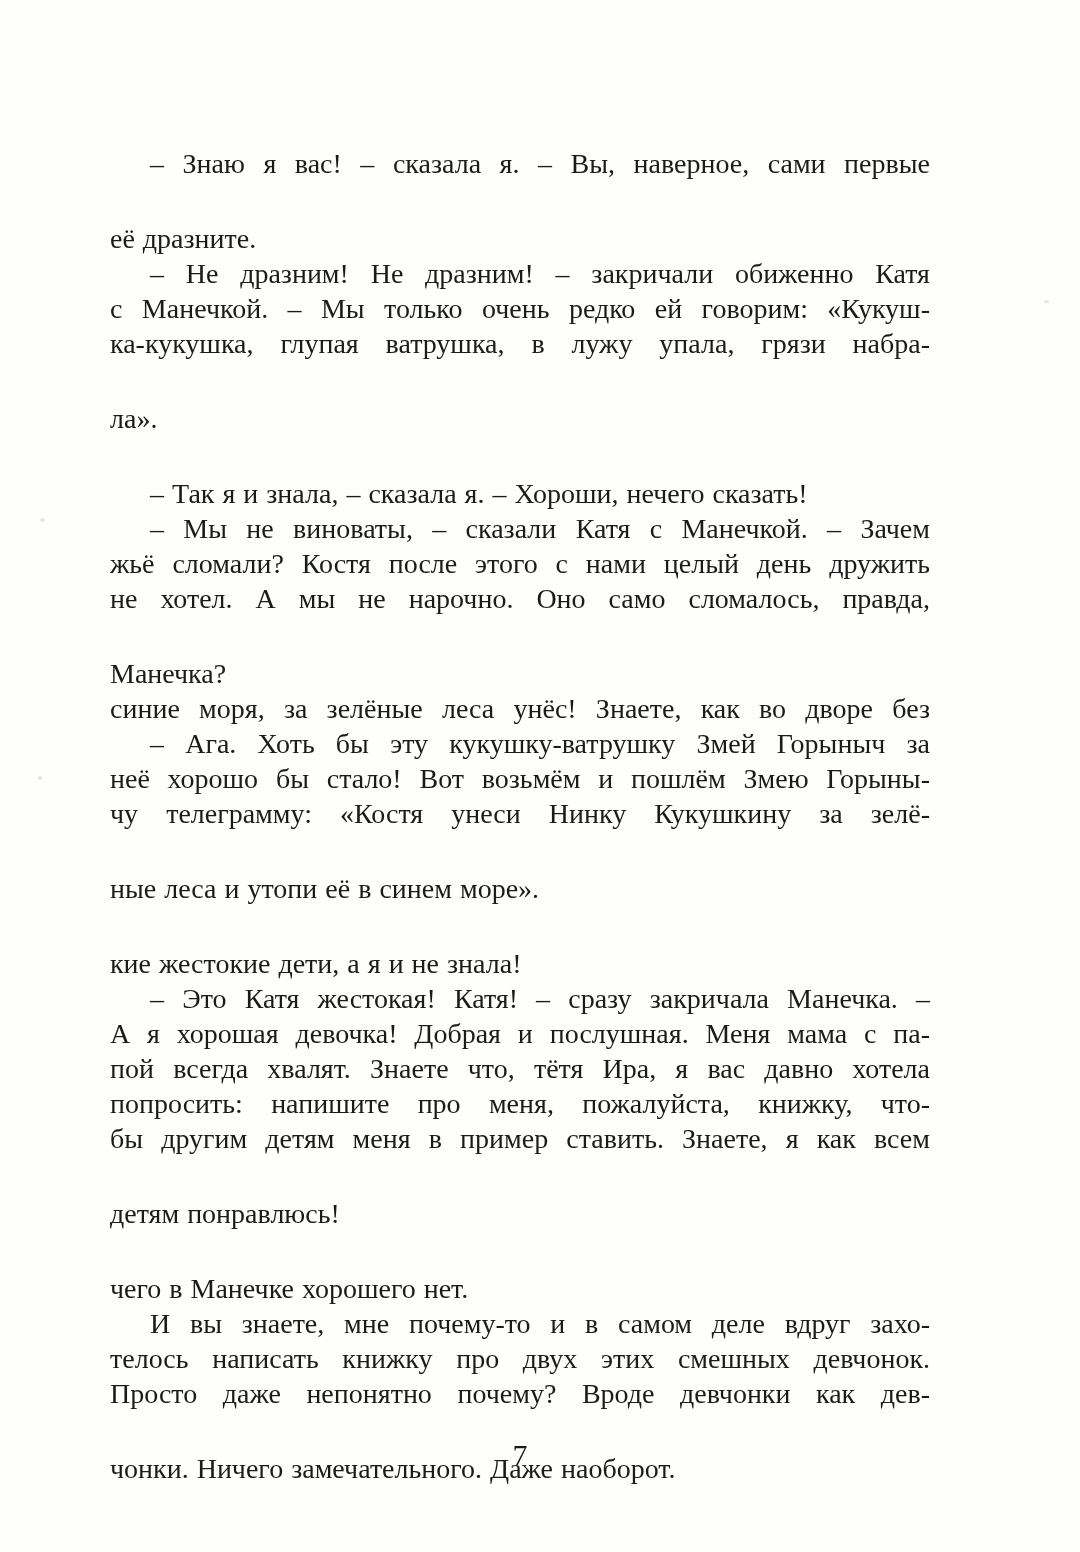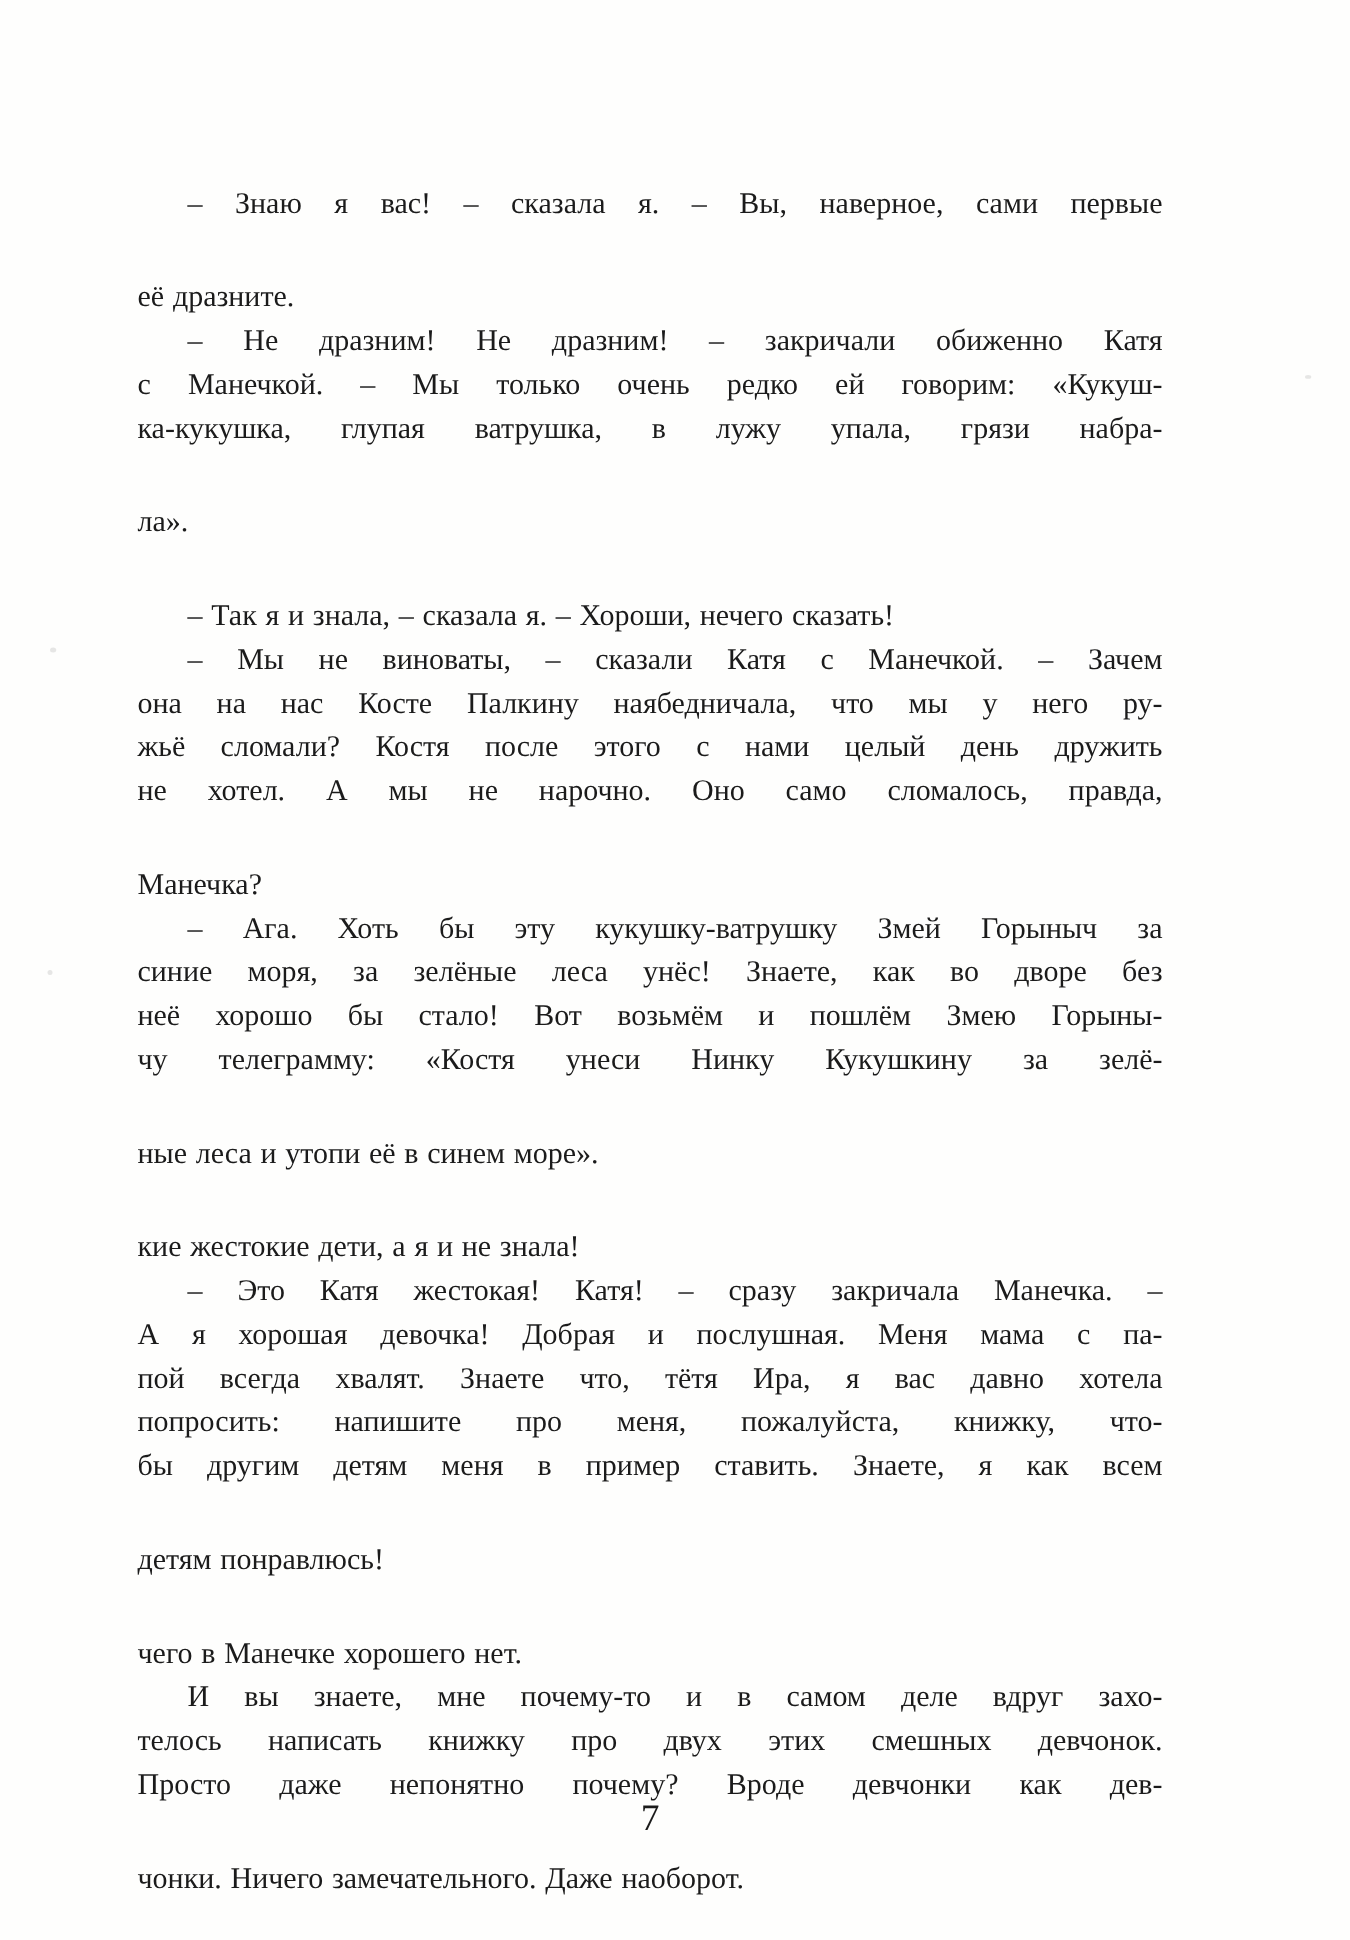--- a/index.html
+++ b/index.html
@@ -20,21 +20,21 @@
     position: absolute;
     left: 110px;
     top: 146px;
     width: 820px;
   }
   .paragraph {
     margin: 0;
     padding: 0;
   }
   .text-line {
-    font-size: 24px;
+    font-size: 28px;
     line-height: 35px;
     text-align: justify;
     text-align-last: justify;
     word-spacing: 1px;
   }
   .text-line.first {
     text-indent: 40px;
   }
   .text-line.last {
     text-align-last: left;
@@ -74,28 +74,27 @@
         <div class="text-line first">– Не дразним! Не дразним! – закричали обиженно Катя</div>
         <div class="text-line">с Манечкой. – Мы только очень редко ей говорим: «Кукуш-</div>
         <div class="text-line">ка-кукушка, глупая ватрушка, в лужу упала, грязи набра-</div>
         <div class="text-line last">ла».</div>
       </div>
       <div class="paragraph">
         <div class="text-line first last">– Так я и знала, – сказала я. – Хороши, нечего сказать!</div>
       </div>
       <div class="paragraph">
         <div class="text-line first">– Мы не виноваты, – сказали Катя с Манечкой. – Зачем</div>
-        <div class="text-line">она на нас Косте Палкину наябедничала, что мы у него ру-</div>
         <div class="text-line">жьё сломали? Костя после этого с нами целый день дружить</div>
         <div class="text-line">не хотел. А мы не нарочно. Оно само сломалось, правда,</div>
         <div class="text-line last">Манечка?</div>
       </div>
       <div class="paragraph">
+        <div class="text-line">синие моря, за зелёные леса унёс! Знаете, как во дворе без</div>
         <div class="text-line first">– Ага. Хоть бы эту кукушку-ватрушку Змей Горыныч за</div>
-        <div class="text-line">синие моря, за зелёные леса унёс! Знаете, как во дворе без</div>
         <div class="text-line">неё хорошо бы стало! Вот возьмём и пошлём Змею Горыны-</div>
         <div class="text-line">чу телеграмму: «Костя унеси Нинку Кукушкину за зелё-</div>
         <div class="text-line last">ные леса и утопи её в синем море».</div>
       </div>
       <div class="paragraph">
         <div class="text-line last">кие жестокие дети, а я и не знала!</div>
       </div>
       <div class="paragraph">
         <div class="text-line first">– Это Катя жестокая! Катя! – сразу закричала Манечка. –</div>
         <div class="text-line">А я хорошая девочка! Добрая и послушная. Меня мама с па-</div>

